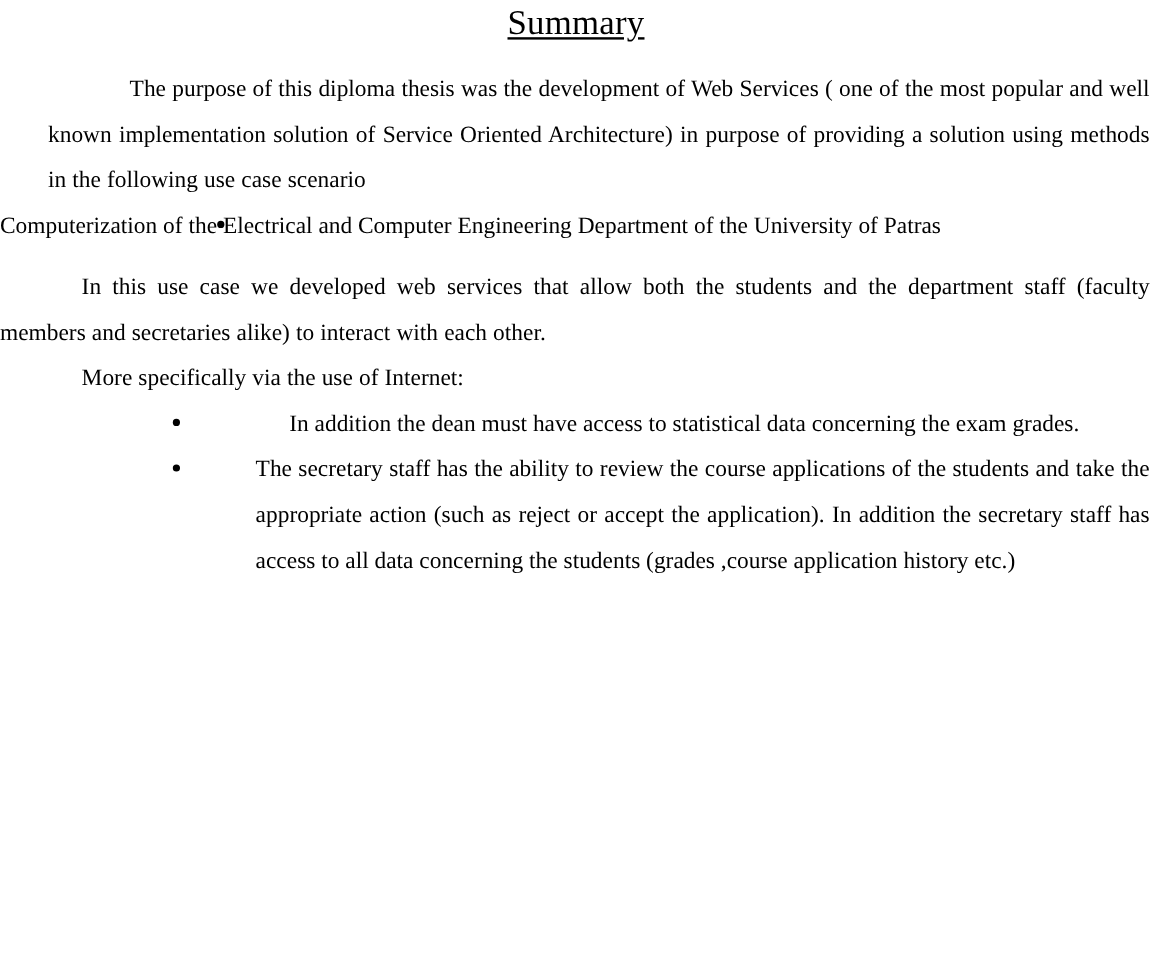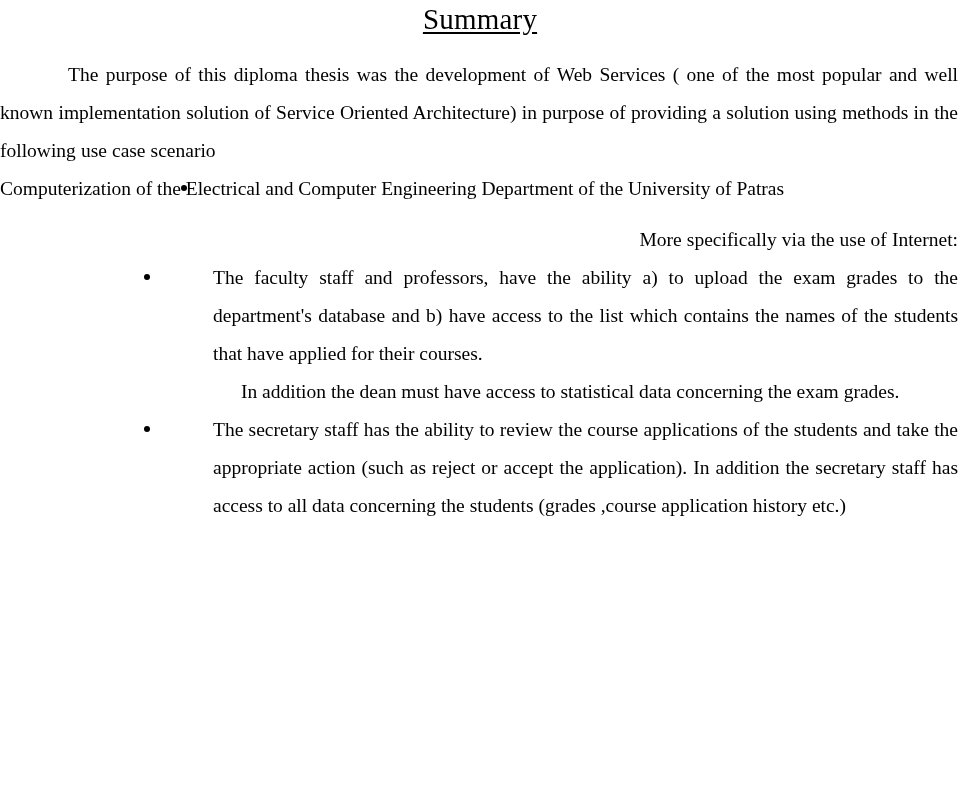--- a/index.html
+++ b/index.html
@@ -44,26 +44,27 @@
   p.para {
     margin: 0;
     font-size: 19.5px;
     line-height: 38px;
     text-align: justify;
     text-justify: inter-word;
     word-spacing: 0.2px;
   }
   p.para.indent-first {
     text-indent: 68px;
+    padding-left: 40px;
   }
   p.para.indent-small {
     text-indent: 68px;
   }
   p.para.no-just {
-    text-align: right;
+    text-align: left;
   }
   .spacer-lg { height: 20px; }
   .spacer-md { height: 13px; }
 
   
   ul.bullets {
     list-style: none;
     margin: 0;
     padding: 0;
   }
@@ -130,29 +131,29 @@
 
     <ul class="bullets deep">
       <li>
         <span class="marker"><span class="dot"></span></span>
         <span class="li-text">Computerization of the Electrical and Computer Engineering Department of the University of Patras</span>
       </li>
     </ul>
 
     <div class="spacer-md"></div>
 
+    <p class="para indent-small">In this use case we developed web services that allow both the students and the department staff (faculty members and secretaries alike) to interact with each other.</p>
 
     <p class="para no-just indent-small">More specifically via the use of Internet:</p>
 
     <ul class="bullets mid">
 
 
       <li>
         <span class="marker"><span class="dot"></span></span>
-        <span class="li-text">The faculty staff and professors, have the ability a) to upload the exam grades to the department's database and b) have access to the list which contains the names of the students that have applied for their courses.</span>
         <span class="li-sub">In addition the dean must have access to statistical data concerning the exam grades.</span>
       </li>
 
       <li>
         <span class="marker"><span class="dot"></span></span>
         <span class="li-text">The secretary staff has the ability to review the course applications of the students and take the appropriate action (such as reject or accept the application). In addition the secretary staff has access to all data concerning the students (grades ,course application history etc.)</span>
       </li>
 
     </ul>
 

